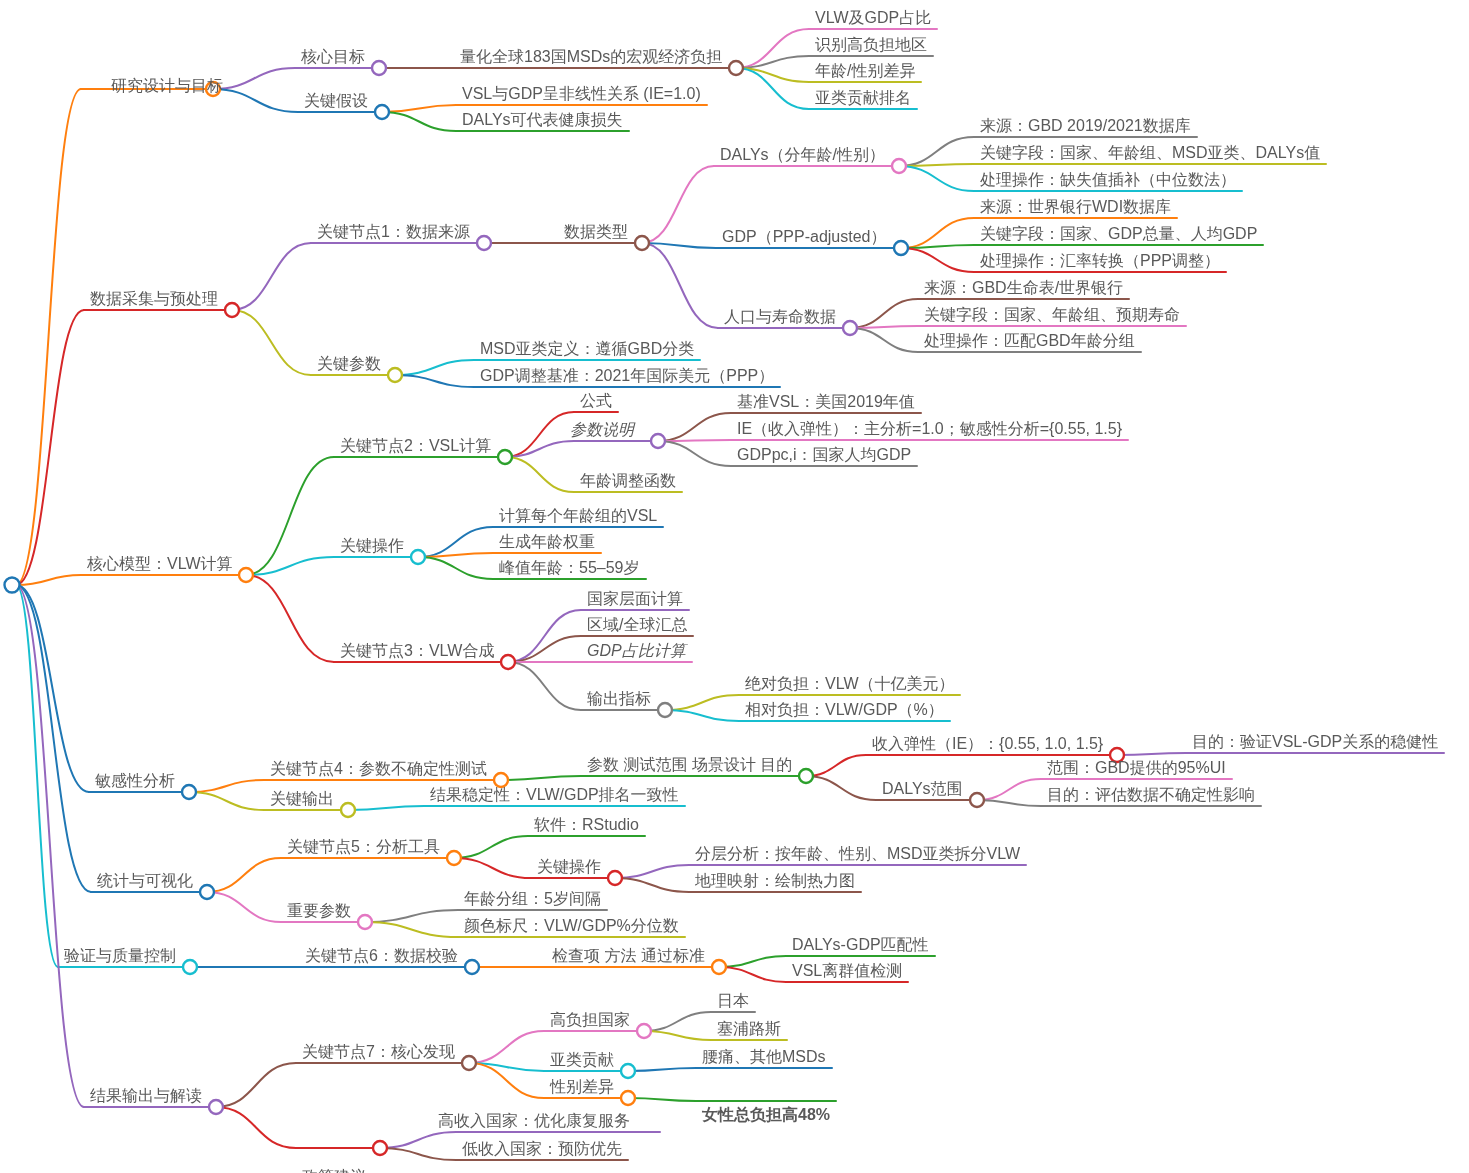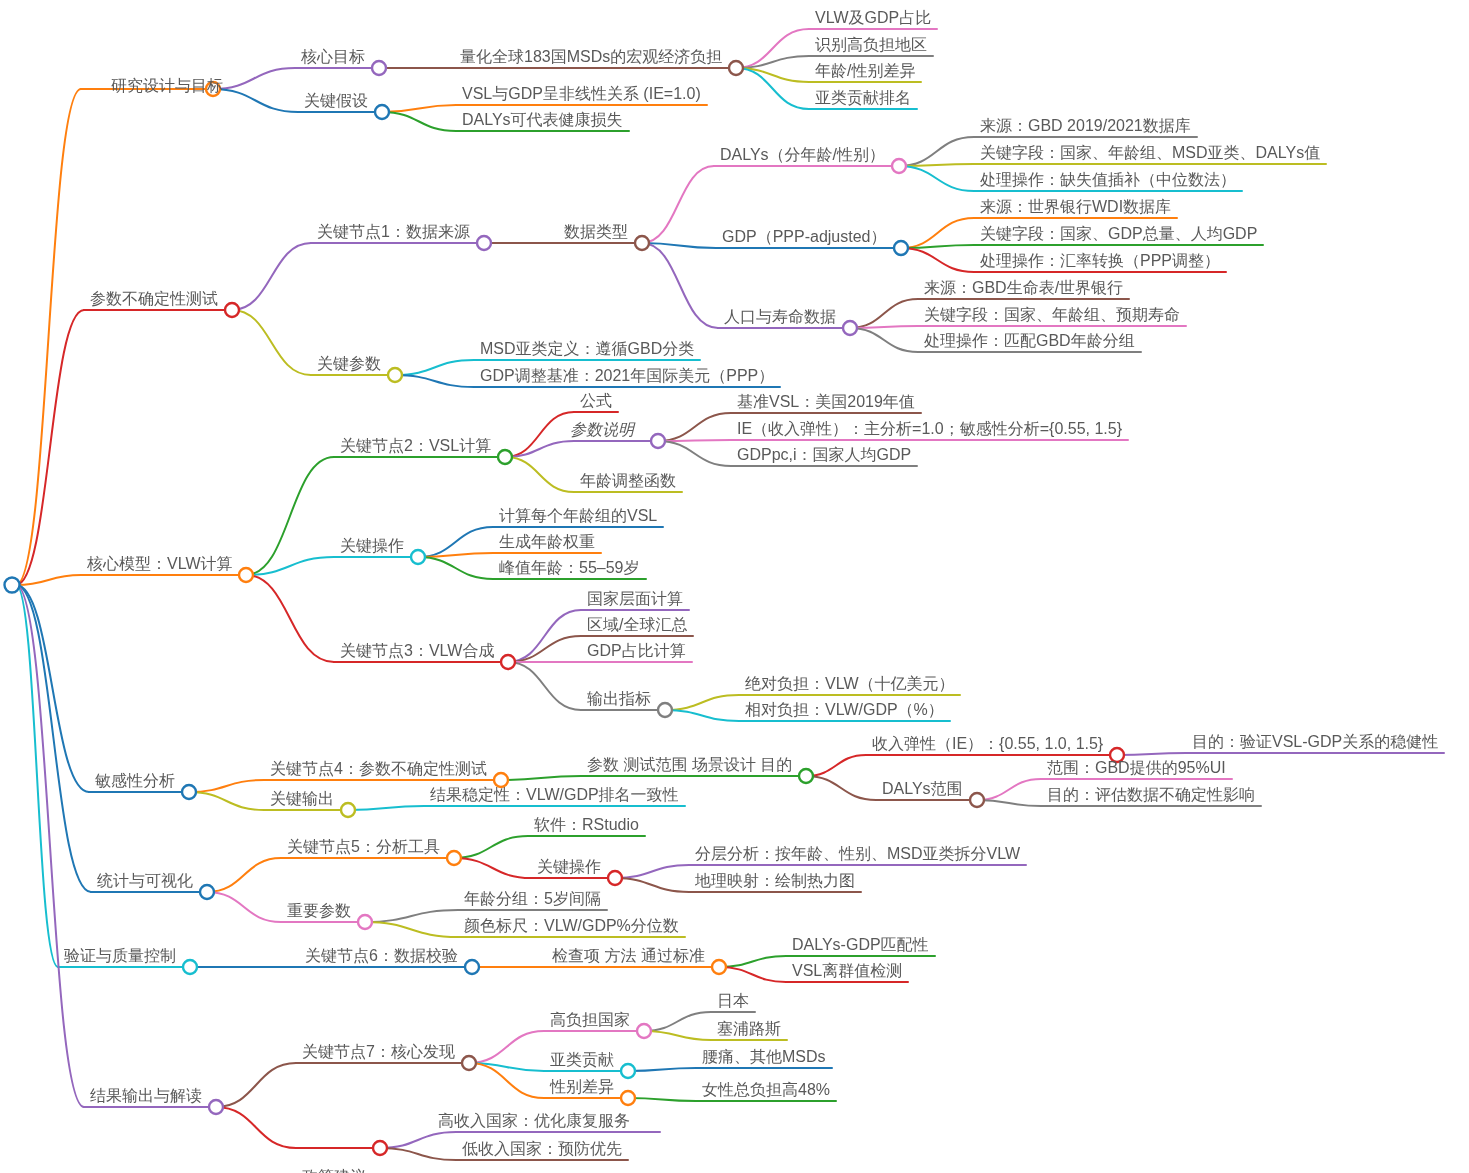--- a/index.html
+++ b/index.html
@@ -239,21 +239,21 @@
     <div class="node-label" style="left: 85px; top: 76px; margin-left: 24px;">研究设计与目标</div>
     <div class="node-label" style="left: 299px; top: 47px;">核心目标</div>
     <div class="node-label" style="left: 458px; top: 47px;">量化全球183国MSDs的宏观经济负担</div>
     <div class="node-label" style="left: 813px; top: 8px;">VLW及GDP占比</div>
     <div class="node-label" style="left: 813px; top: 35px;">识别高负担地区</div>
     <div class="node-label" style="left: 813px; top: 61px;">年龄/性别差异</div>
     <div class="node-label" style="left: 813px; top: 88px;">亚类贡献排名</div>
     <div class="node-label" style="left: 302px; top: 91px;">关键假设</div>
     <div class="node-label" style="left: 460px; top: 84px;">VSL与GDP呈非线性关系 (IE=1.0)</div>
     <div class="node-label" style="left: 460px; top: 110px;">DALYs可代表健康损失</div>
-    <div class="node-label" style="left: 88px; top: 289px;">参数不确定性测试</div>
+    <div class="node-label" style="left: 88px; top: 289px;">数据采集与预处理</div>
     <div class="node-label" style="left: 315px; top: 222px;">关键节点1：数据来源</div>
     <div class="node-label" style="left: 562px; top: 222px;">数据类型</div>
     <div class="node-label" style="left: 718px; top: 145px;">DALYs（分年龄/性别）</div>
     <div class="node-label" style="left: 978px; top: 116px;">来源：GBD 2019/2021数据库</div>
     <div class="node-label" style="left: 978px; top: 143px;">关键字段：国家、年龄组、MSD亚类、DALYs值</div>
     <div class="node-label" style="left: 978px; top: 170px;">处理操作：缺失值插补（中位数法）</div>
     <div class="node-label" style="left: 720px; top: 227px;">GDP（PPP-adjusted）</div>
     <div class="node-label" style="left: 978px; top: 197px;">来源：世界银行WDI数据库</div>
     <div class="node-label" style="left: 978px; top: 224px;">关键字段：国家、GDP总量、人均GDP</div>
     <div class="node-label" style="left: 978px; top: 251px;">处理操作：汇率转换（PPP调整）</div>
@@ -272,21 +272,21 @@
     <div class="node-label" style="left: 735px; top: 419px;">IE（收入弹性）：主分析=1.0；敏感性分析={0.55, 1.5}</div>
     <div class="node-label" style="left: 735px; top: 445px;">GDPpc,i：国家人均GDP</div>
     <div class="node-label" style="left: 578px; top: 471px;">年龄调整函数</div>
     <div class="node-label" style="left: 338px; top: 536px;">关键操作</div>
     <div class="node-label" style="left: 497px; top: 506px;">计算每个年龄组的VSL</div>
     <div class="node-label" style="left: 497px; top: 532px;">生成年龄权重</div>
     <div class="node-label" style="left: 497px; top: 558px;">峰值年龄：55–59岁</div>
     <div class="node-label" style="left: 338px; top: 641px;">关键节点3：VLW合成</div>
     <div class="node-label" style="left: 585px; top: 589px;">国家层面计算</div>
     <div class="node-label" style="left: 585px; top: 615px;">区域/全球汇总</div>
-    <div class="node-label" style="left: 585px; top: 641px;">GDP占比计算</div>
+    <div class="node-label" style="left: 585px; top: 641px; font-style: italic;">GDP占比计算</div>
     <div class="node-label" style="left: 585px; top: 689px;">输出指标</div>
     <div class="node-label" style="left: 743px; top: 674px;">绝对负担：VLW（十亿美元）</div>
     <div class="node-label" style="left: 743px; top: 700px;">相对负担：VLW/GDP（%）</div>
     <div class="node-label" style="left: 93px; top: 771px;">敏感性分析</div>
     <div class="node-label" style="left: 268px; top: 759px;">关键节点4：参数不确定性测试</div>
     <div class="node-label" style="left: 585px; top: 755px;">参数 测试范围 场景设计 目的</div>
     <div class="node-label" style="left: 870px; top: 734px;">收入弹性（IE）：{0.55, 1.0, 1.5}</div>
     <div class="node-label" style="left: 1190px; top: 732px;">目的：验证VSL-GDP关系的稳健性</div>
     <div class="node-label" style="left: 880px; top: 779px;">DALYs范围</div>
     <div class="node-label" style="left: 1045px; top: 758px;">范围：GBD提供的95%UI</div>
@@ -308,17 +308,17 @@
     <div class="node-label" style="left: 790px; top: 935px;">DALYs-GDP匹配性</div>
     <div class="node-label" style="left: 790px; top: 961px;">VSL离群值检测</div>
     <div class="node-label" style="left: 88px; top: 1086px; text-align: center;">结果输出与解读</div>
     <div class="node-label" style="left: 300px; top: 1042px;">关键节点7：核心发现</div>
     <div class="node-label" style="left: 548px; top: 1010px;">高负担国家</div>
     <div class="node-label" style="left: 715px; top: 991px;">日本</div>
     <div class="node-label" style="left: 715px; top: 1019px;">塞浦路斯</div>
     <div class="node-label" style="left: 548px; top: 1050px;">亚类贡献</div>
     <div class="node-label" style="left: 700px; top: 1047px;">腰痛、其他MSDs</div>
     <div class="node-label" style="left: 548px; top: 1077px;">性别差异</div>
-    <div class="node-label" style="left: 700px; top: 1080px;">女性总负担高48%</div>
+    <div class="node-label" style="left: 700px; top: 1105px; font-weight: bold;">女性总负担高48%</div>
     <div class="node-label" style="left: 300px; top: 1127px; margin-top: 40px;">政策建议</div>
     <div class="node-label" style="left: 436px; top: 1111px; font-family: Liberation Serif, serif;">高收入国家：优化康复服务</div>
     <div class="node-label" style="left: 460px; top: 1139px;">低收入国家：预防优先</div>
   </div>
 
 </body></html>

